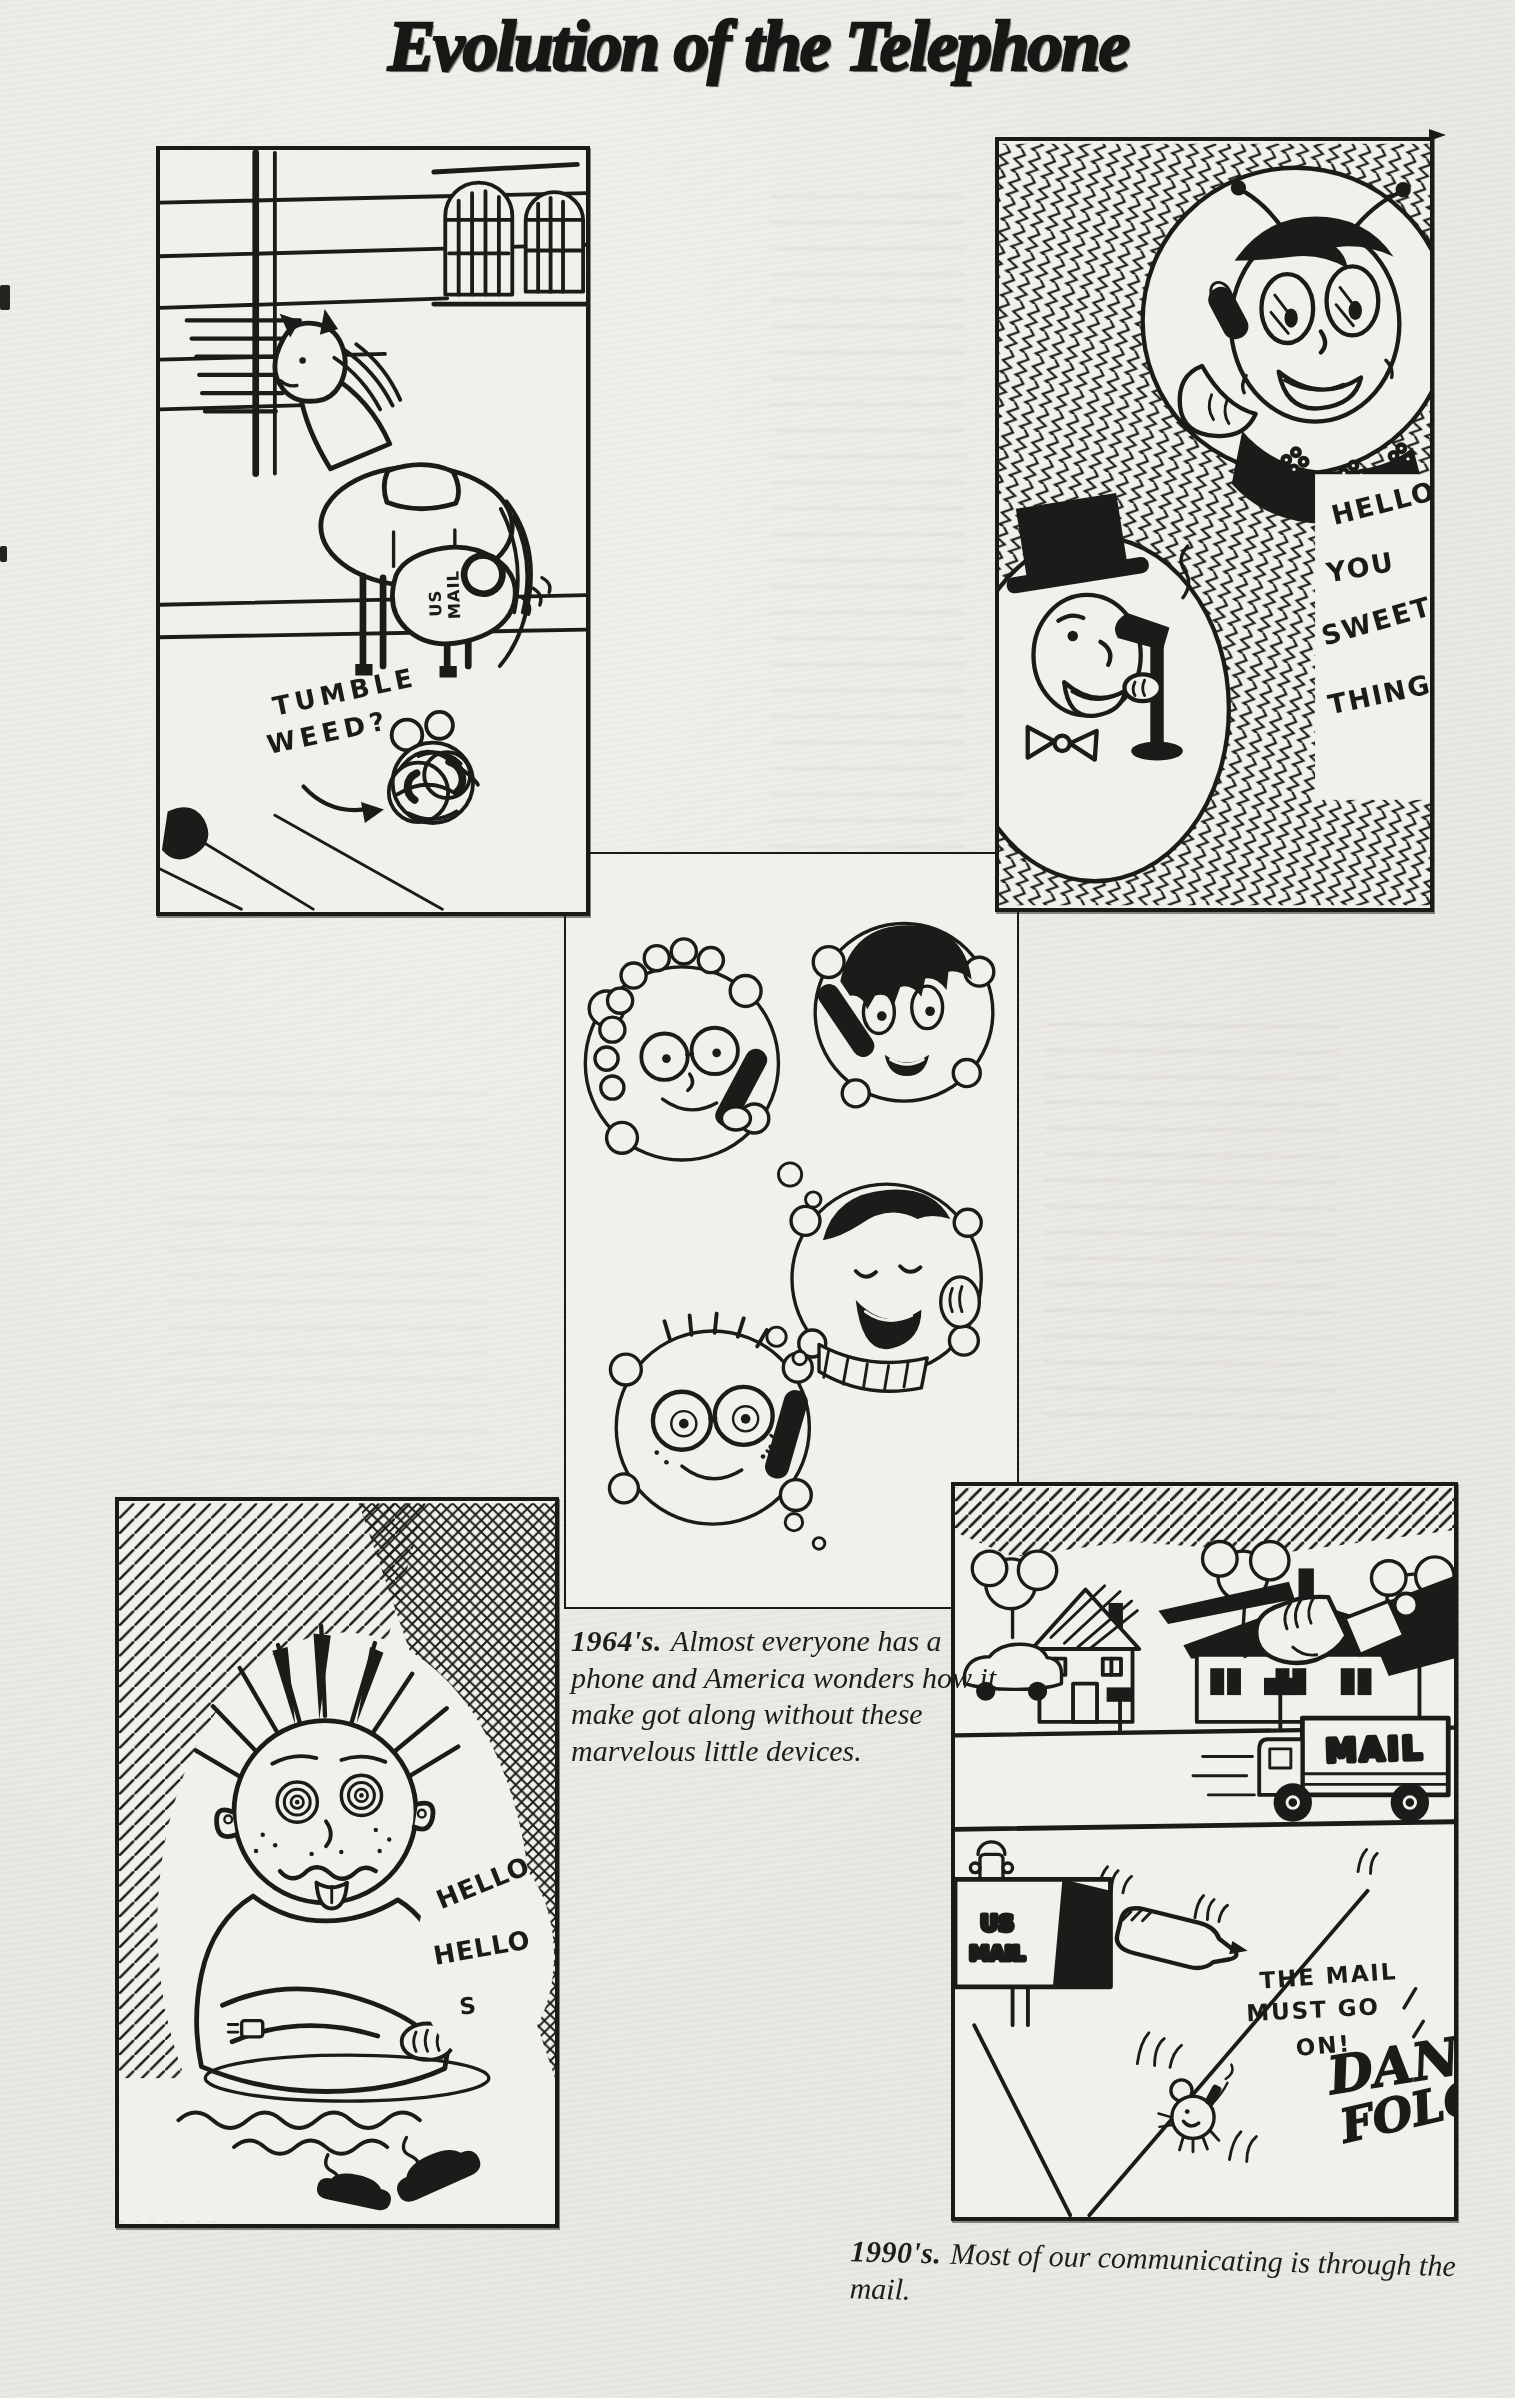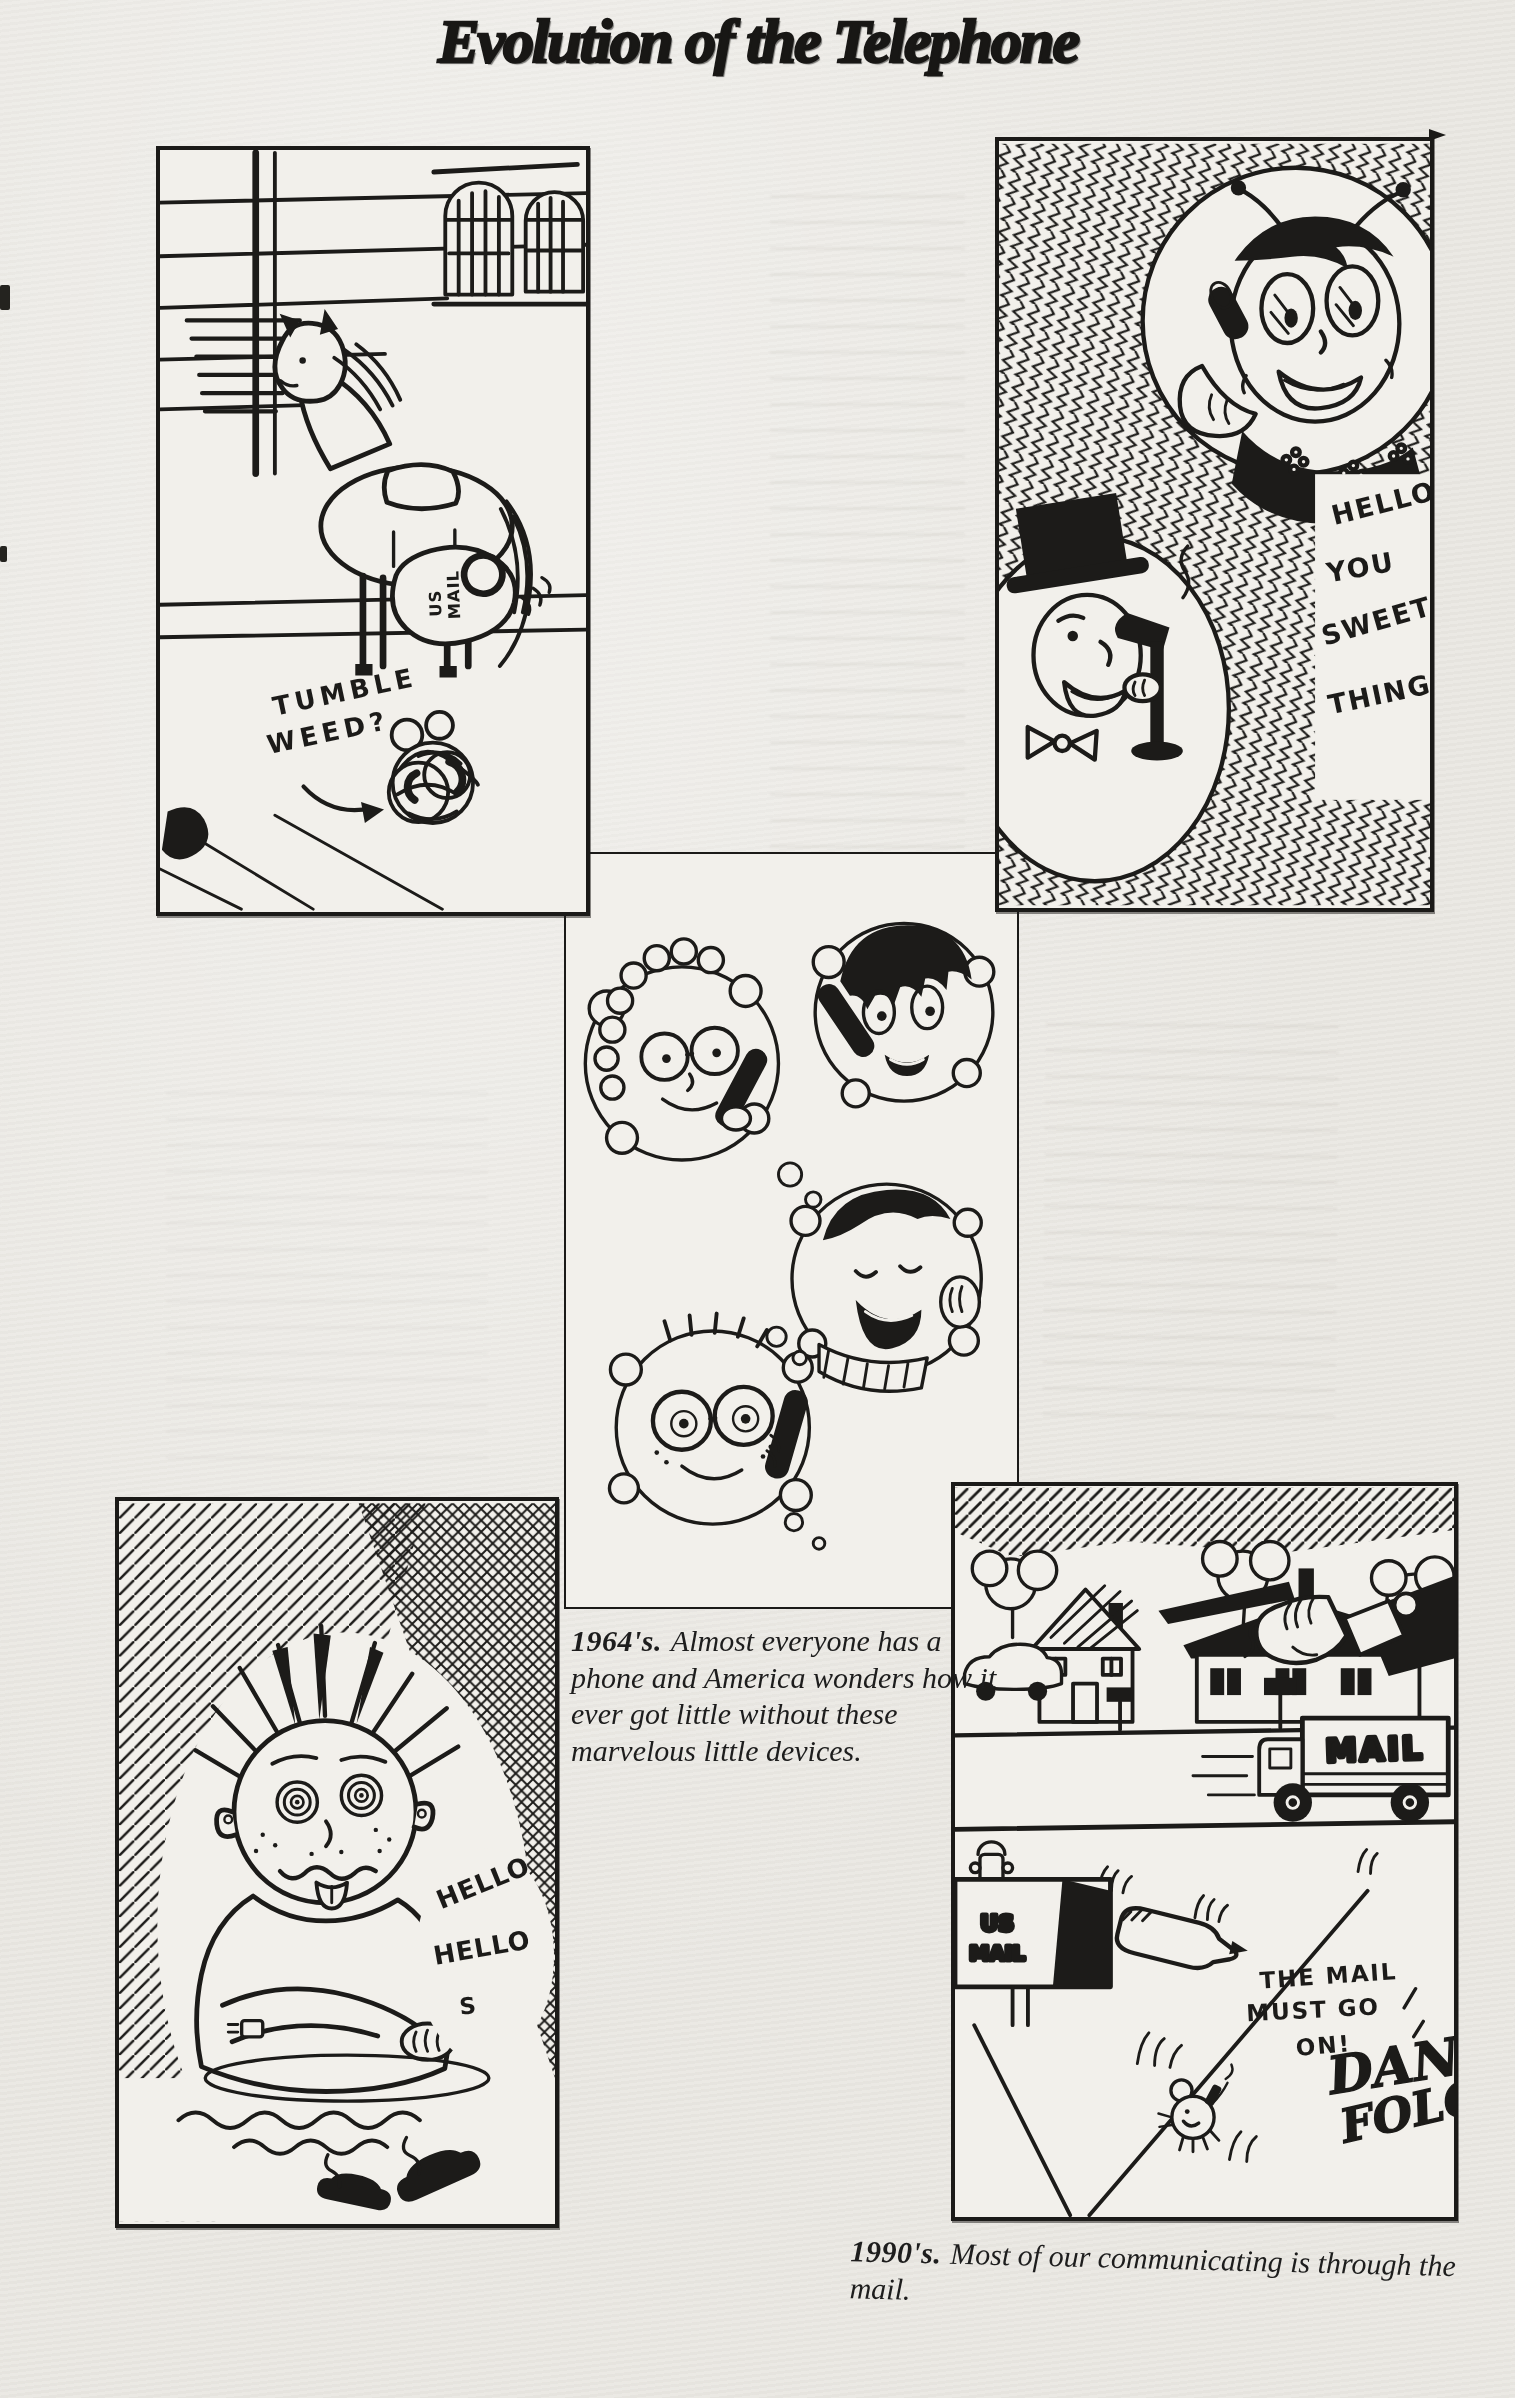--- a/index.html
+++ b/index.html
@@ -9,21 +9,21 @@
       radial-gradient(ellipse at 30% 20%, rgba(255,255,255,.35), rgba(0,0,0,0) 60%),
       repeating-linear-gradient(173deg, rgba(120,115,105,.035) 0 2.9px, rgba(255,255,255,.04) 2.9px 5.9px),
       #eae8e3;
     overflow:hidden;
     font-family:"Liberation Serif", serif;
     color:#1d1d1d;
   }
   .title{
     position:absolute;top:5.9px;left:0;right:0;text-align:center;
     font-family:"Liberation Serif", serif;
-    font-style:italic;font-weight:bold;font-size:62px;letter-spacing:-2px;
+    font-style:italic;font-weight:bold;font-size:71px;letter-spacing:-2px;
     color:#181715;-webkit-text-stroke:2.5px #181715;
     text-shadow:2px 2px 1px rgba(24,23,21,.55);
     white-space:nowrap;
   }
   .panel{
     position:absolute;background:#f2f0eb;border:4.9px solid #1b1a18;
     box-sizing:border-box;z-index:2;box-shadow:1px 2px 0 rgba(27,26,24,.5);
   }
   .panel svg{display:block;width:100%;height:100%;}
   #panel-1970{border-width:2.4px;z-index:1;box-shadow:none;}
@@ -500,20 +500,20 @@
         <path d="M34,-40 q10,-6 6,-15" stroke-width="2.5"></path>
       </g>
       <g transform="translate(392,632) rotate(-9)">
         <text class="sig" font-size="54" stroke="#1c1b19" stroke-width="1.5">DAN</text>
         <text class="sig" font-size="48" stroke="#1c1b19" stroke-width="1.5" transform="translate(6,52) rotate(-4)">FOLO3</text>
       </g>
     </svg>
   </div>
 
   <div class="caption" id="cap-1970">
-    <span class="decade">1964's.</span><span>Almost everyone has a phone and America wonders how it ever got little without these marvelous little devices.</span>
+    <span class="decade">1964's.</span><span>Almost everyone has a phone and America wonders how it make got along without these marvelous little devices.</span>
   </div>
   <div class="caption" id="cap-1990">
     <span class="decade">1990's.</span><span>Most of our communicating is through the mail.</span>
   </div>
 
 </div>
 
 
 </body></html>

